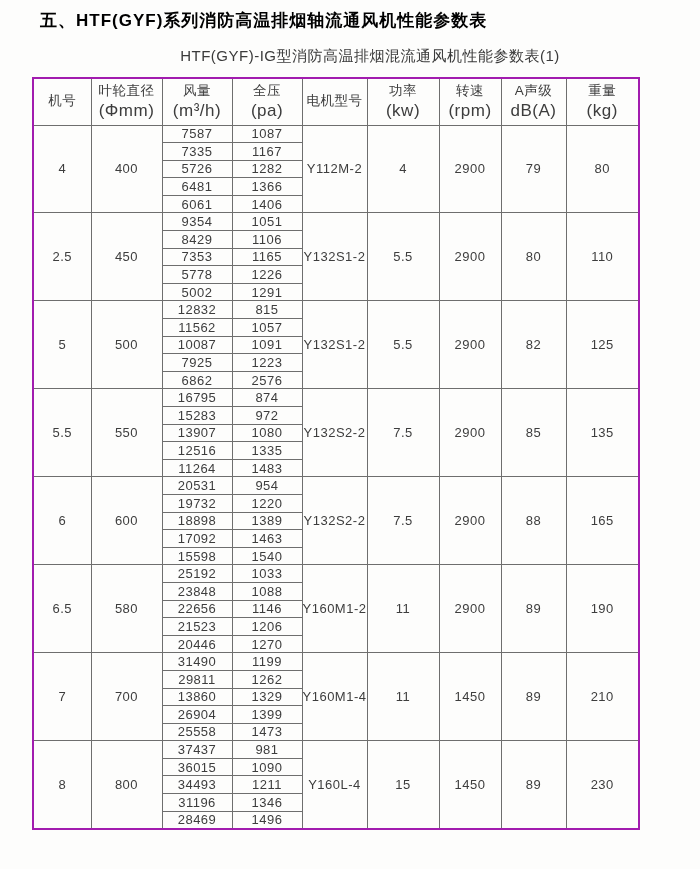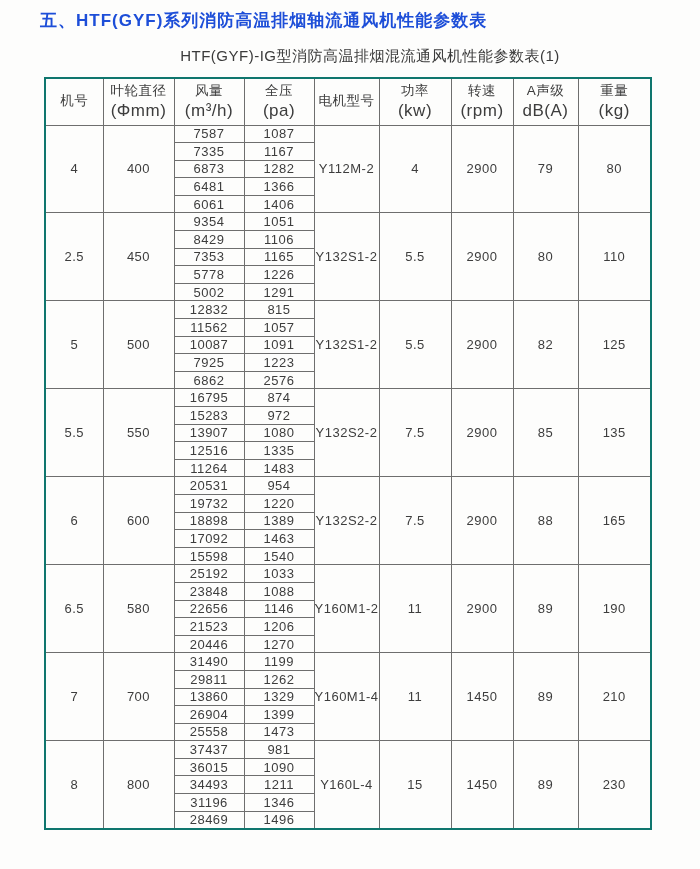--- a/index.html
+++ b/index.html
@@ -8,39 +8,39 @@
     width: 700px; height: 869px;
     font-family: "Liberation Sans", "DejaVu Sans", sans-serif;
     color: #3d3d3d;
     position: relative;
     overflow: hidden;
   }
   .page { width: 700px; height: 869px; background: #fdfdfc; }
   .doc-title {
     font-size: 17px;
     font-weight: bold;
-    color: #1d4ed8;
+    color: #000000;
     padding: 9px 0 0 40px;
     letter-spacing: 1px;
   }
   .table-title {
     font-size: 15px;
     color: #3a3a3a;
     text-align: center;
     margin-top: 15px;
     margin-bottom: 11px;
     letter-spacing: 0.5px;
     padding-left: 40px;
   }
   table.fan-table {
     border-collapse: collapse;
     table-layout: fixed;
-    margin-left: 44px;
+    margin-left: 32px;
     width: 606px;
-    border: 2px solid #0f766e;
+    border: 2px solid #a21caf;
   }
   .fan-table th, .fan-table td {
     border: 1px solid #6e6e6e;
     text-align: center;
     vertical-align: middle;
     font-size: 13px;
     color: #3d3d3d;
     letter-spacing: 0.5px;
     padding: 0;
   }
@@ -126,21 +126,21 @@
           <td rowspan="5">4</td>
           <td rowspan="5">2900</td>
           <td rowspan="5">79</td>
           <td rowspan="5">80</td>
         </tr>
         <tr>
           <td>7335</td>
           <td>1167</td>
         </tr>
         <tr>
-          <td>6873</td>
+          <td>5726</td>
           <td>1282</td>
         </tr>
         <tr>
           <td>6481</td>
           <td>1366</td>
         </tr>
         <tr>
           <td>6061</td>
           <td>1406</td>
         </tr>

